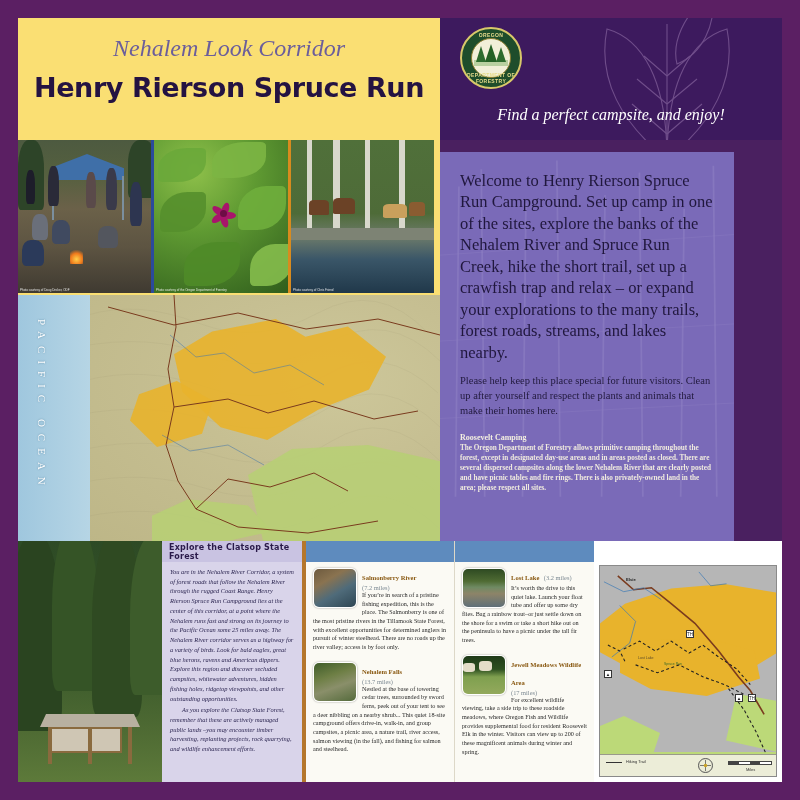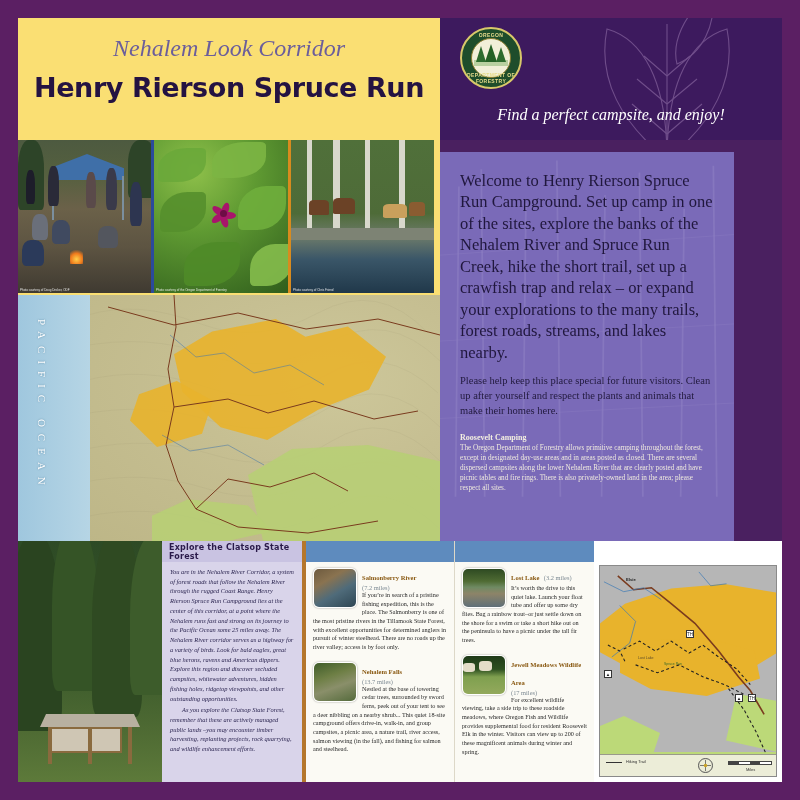--- a/index.html
+++ b/index.html
@@ -192,20 +192,21 @@
   }
   .w-sub-h {
     font-family:"Liberation Serif", serif;
     font-weight:bold; font-size:8px; color:#f3efe0;
     margin-top:14px;
   }
   .w-sub-b {
     font-family:"Liberation Serif", serif;
     font-size:7.2px; line-height:1.42; color:#efeade;
     margin-top:1px;
+    font-weight:bold;
   }
   .w-credit {
     position:absolute; left:20px; bottom:6px; right:20px;
     font-size:2.6px; color:#d8d2e8; text-align:center;
     font-family:"Liberation Sans", sans-serif;
   }
 
   
   .bottom {
     position:absolute; left:0; top:523px;

